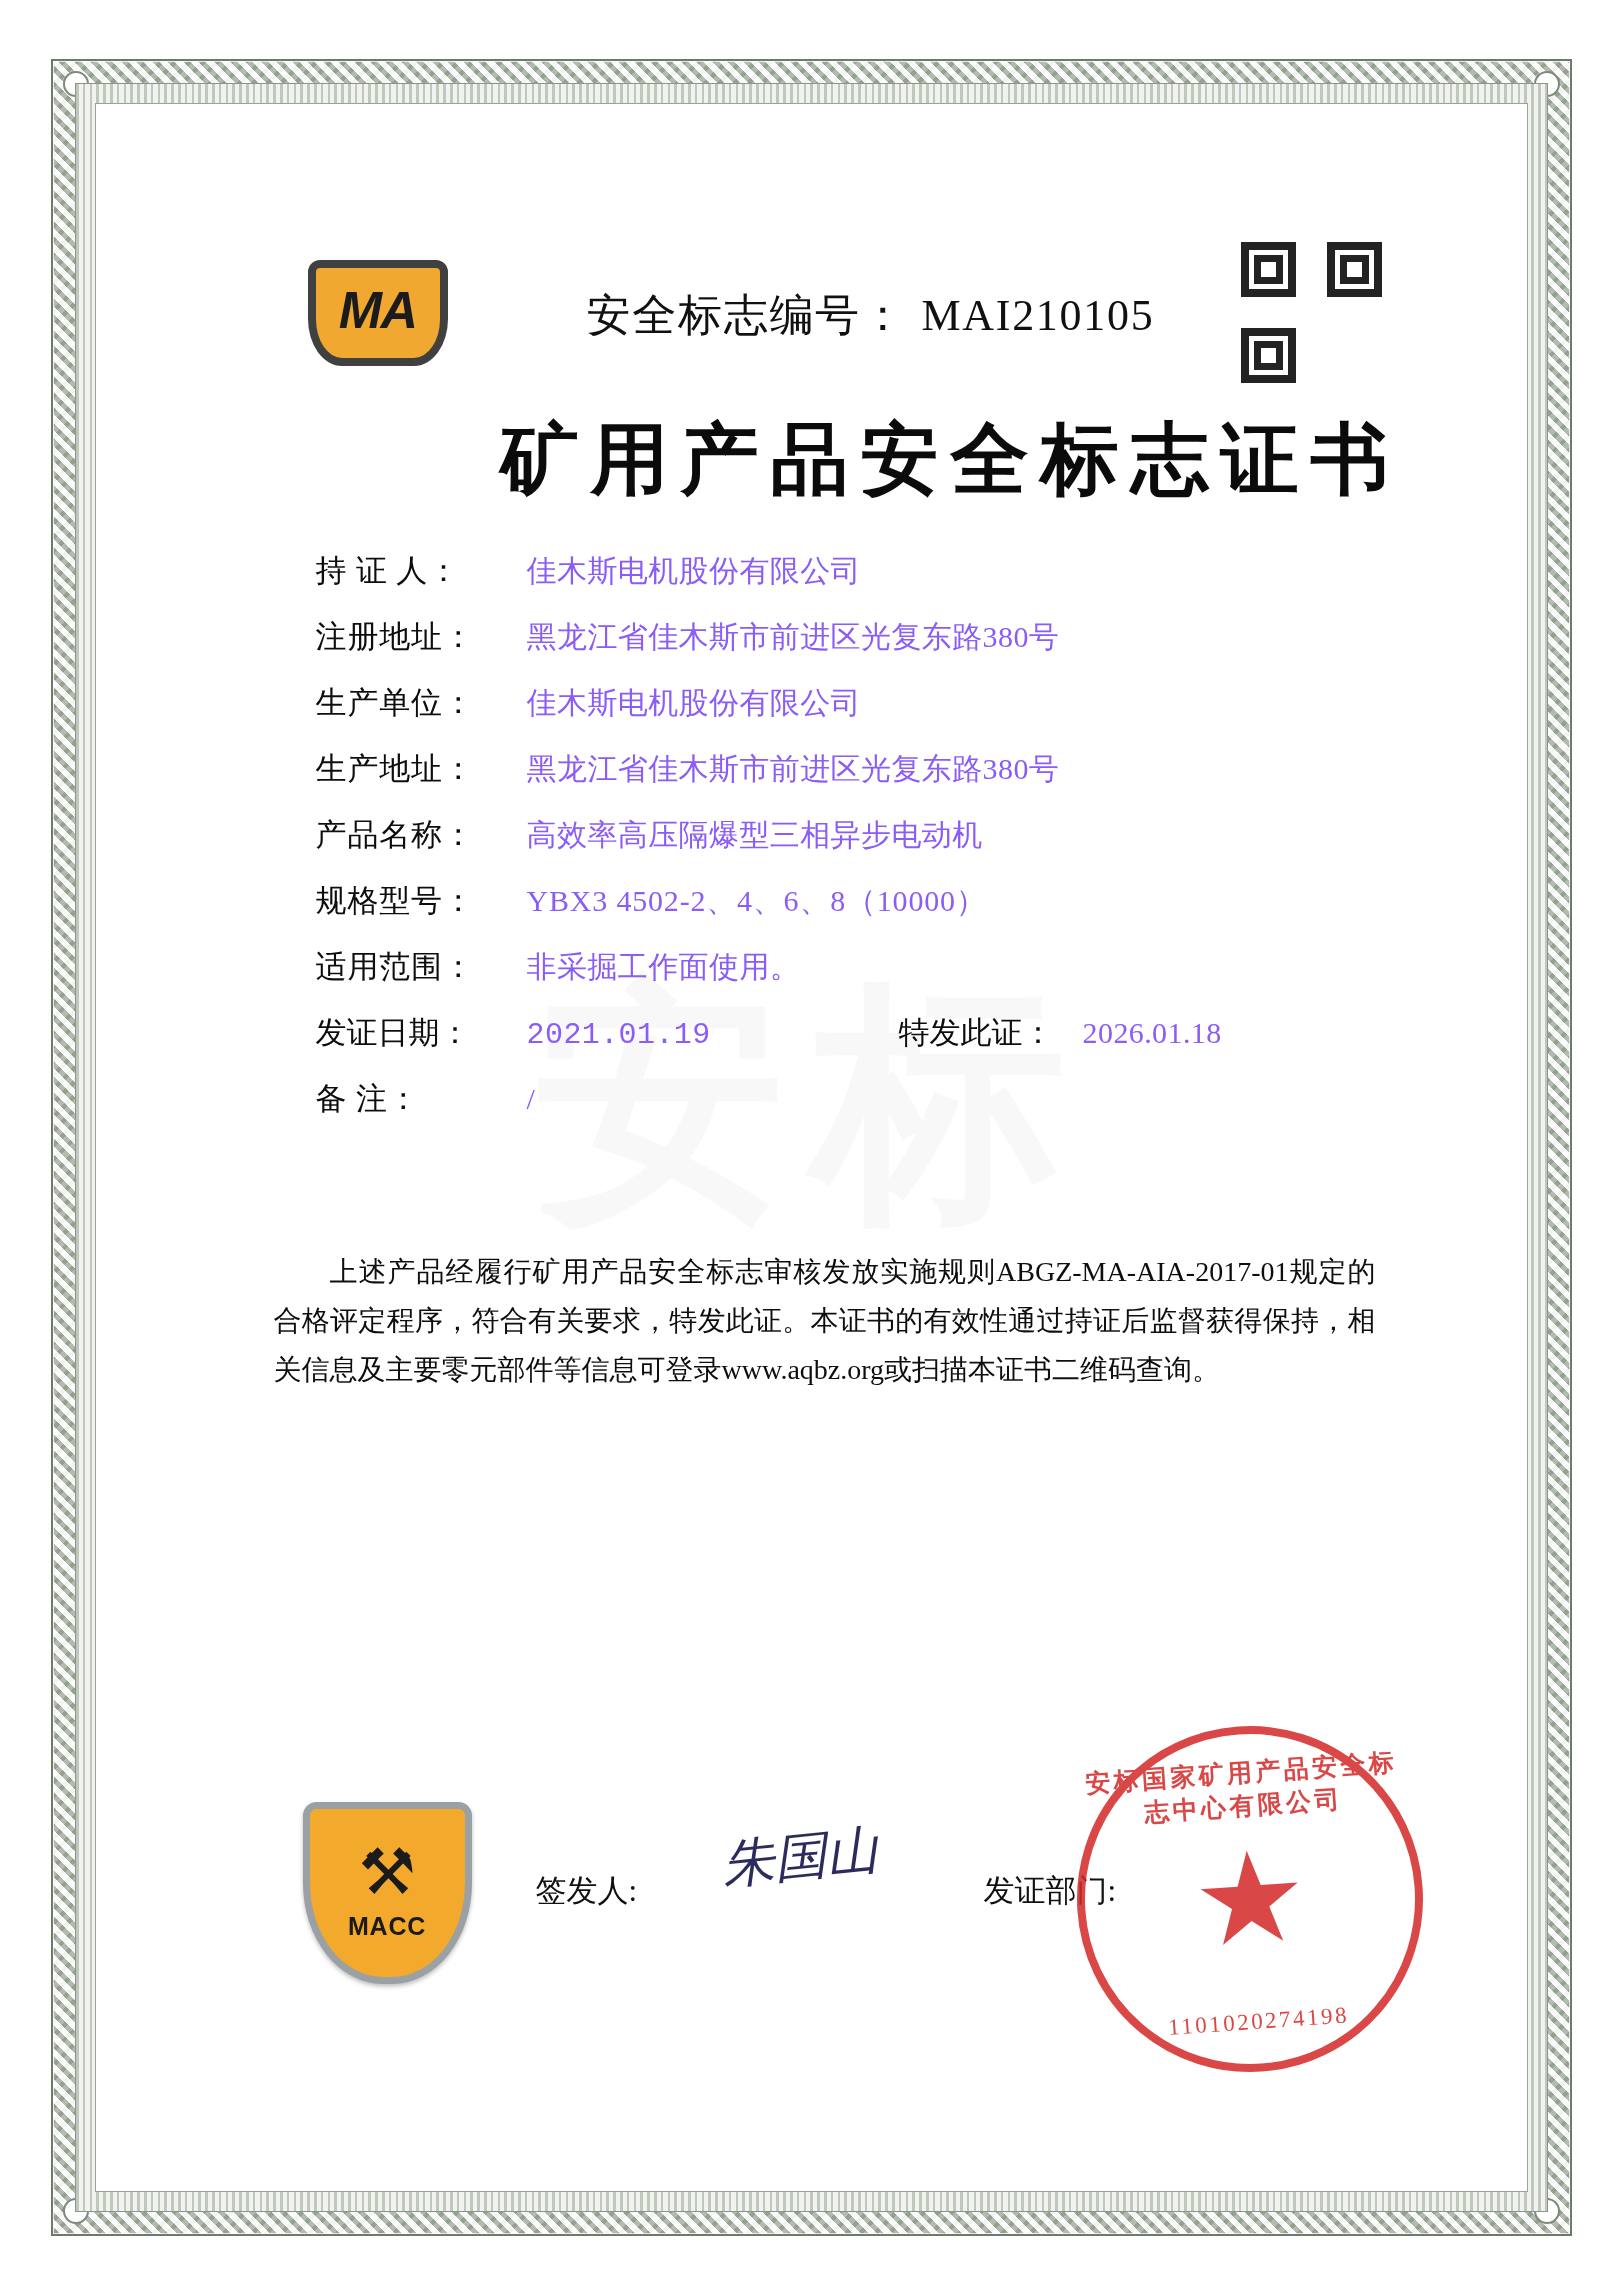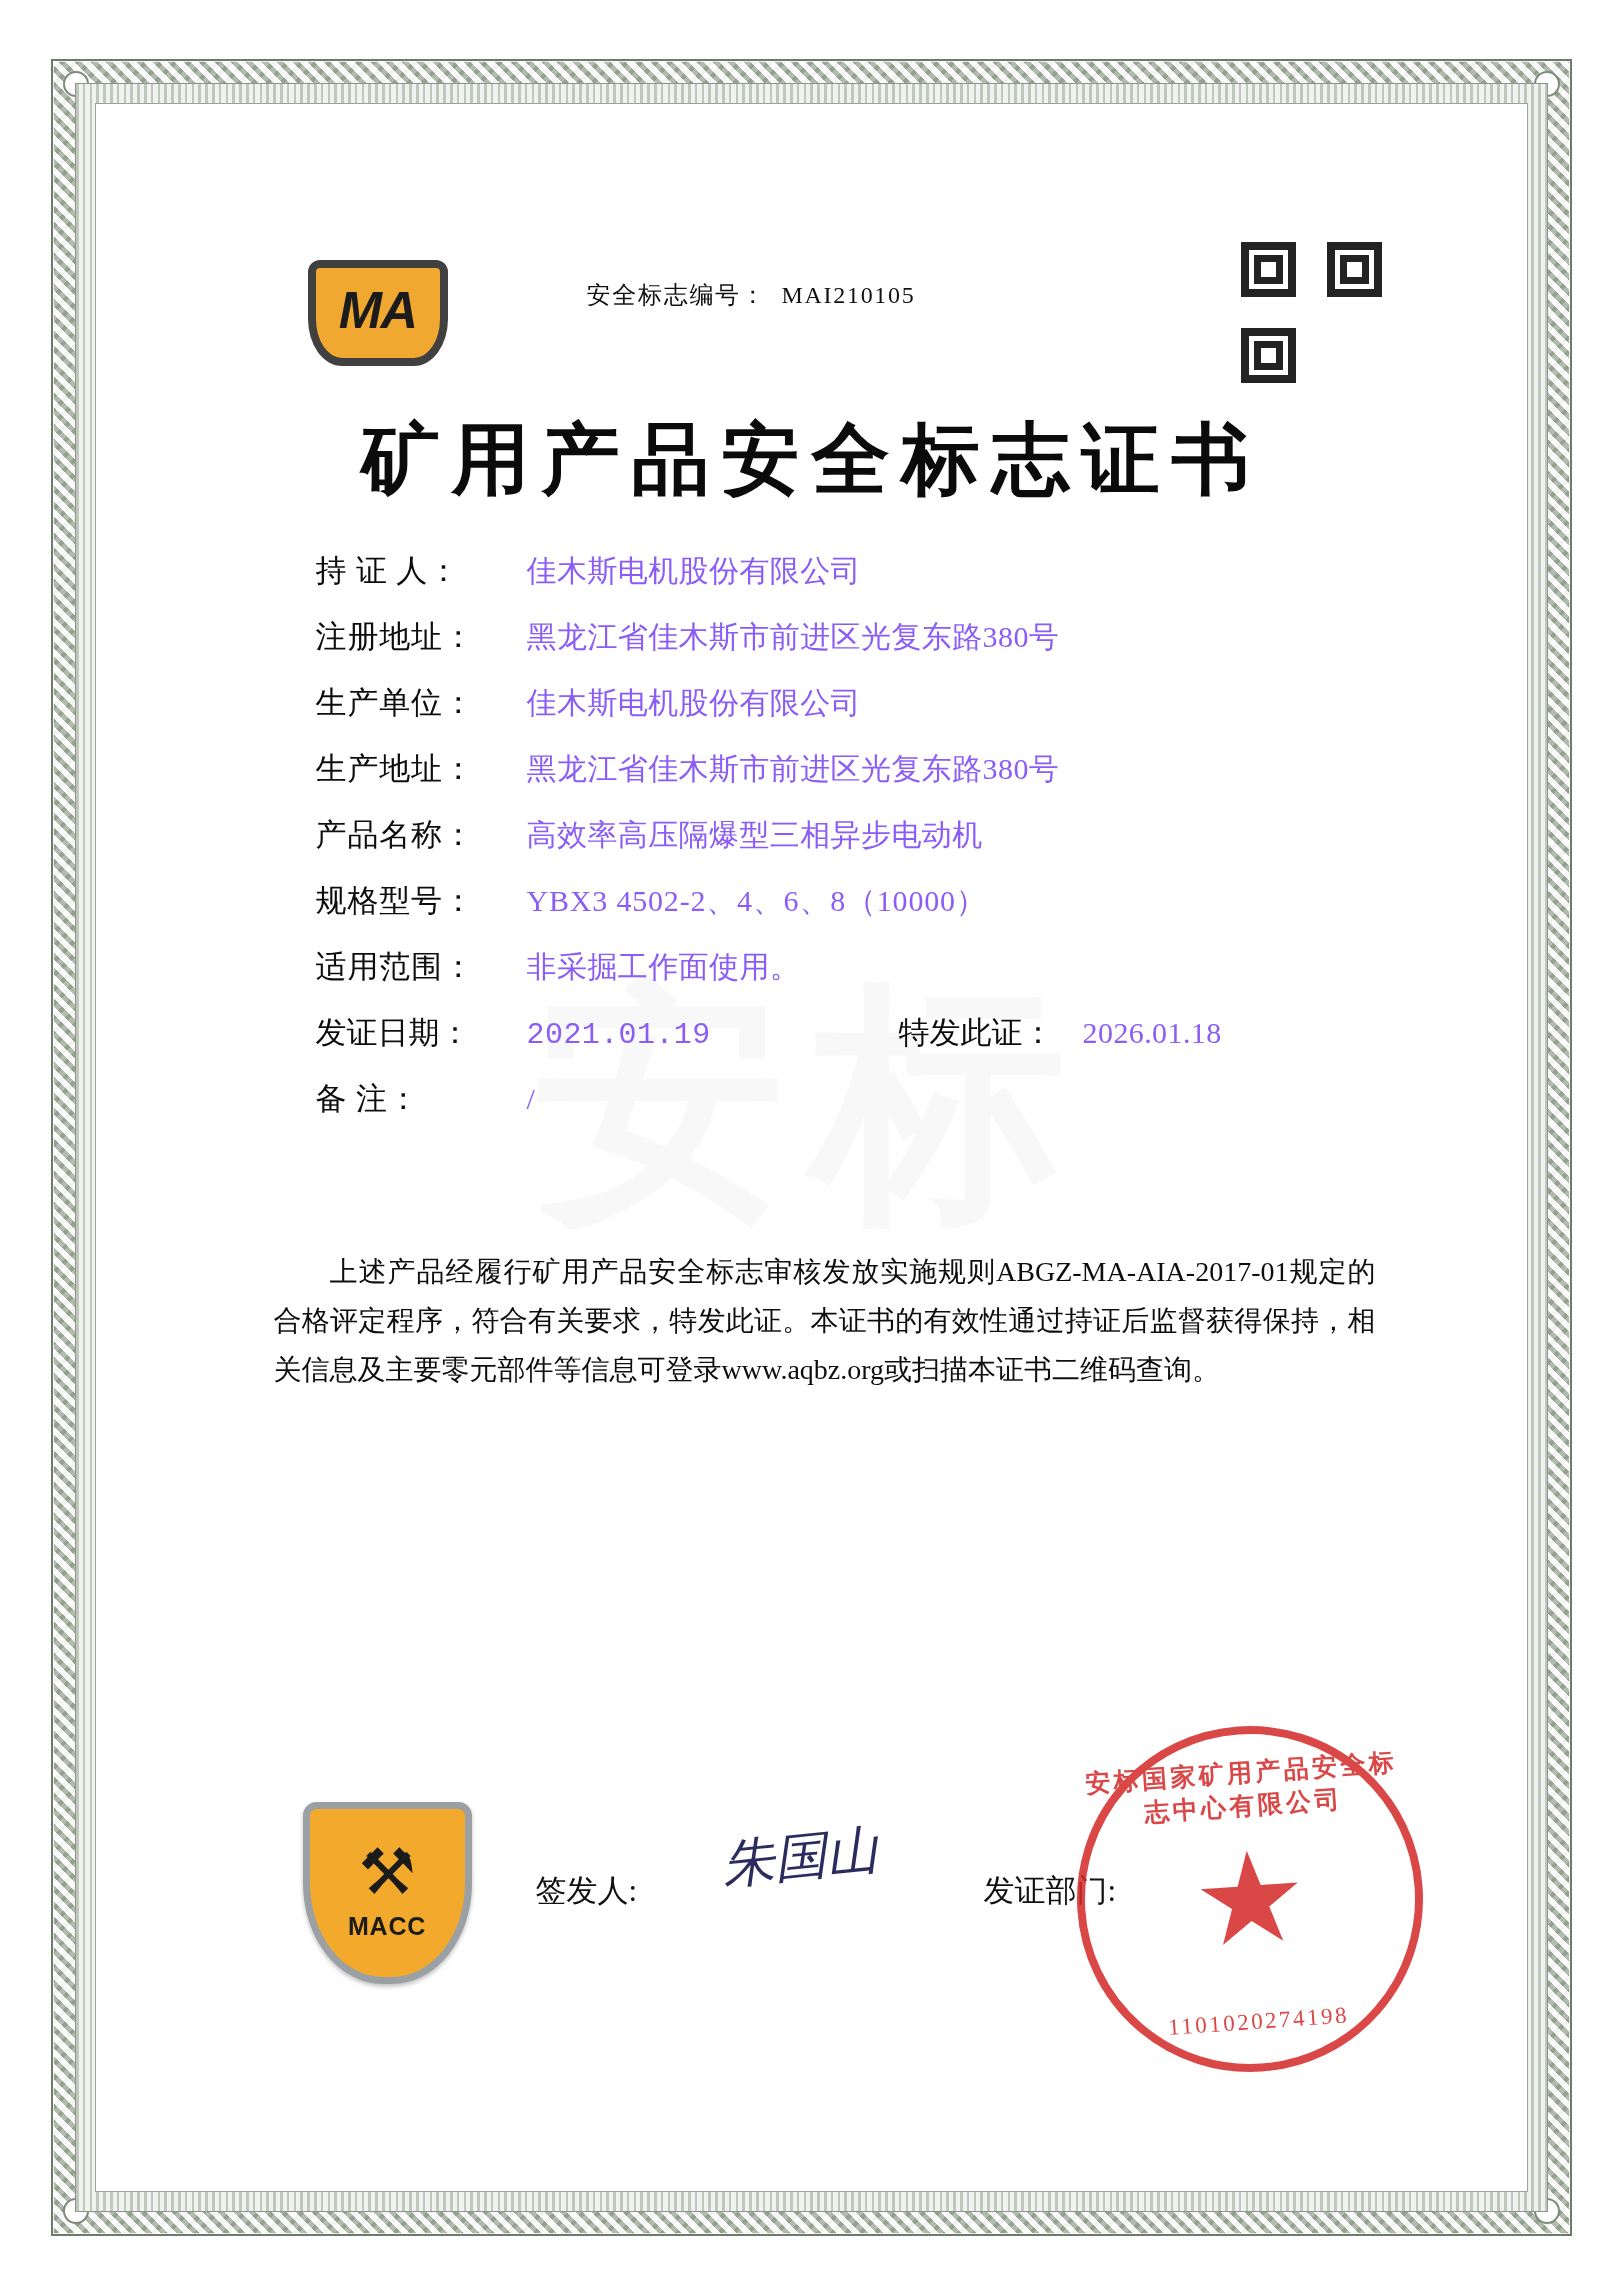--- a/index.html
+++ b/index.html
@@ -120,22 +120,22 @@
     font-style: italic;
     font-size: 52px;
     color: #1b1b1b;
     letter-spacing: -1.7px;
     line-height: 1;
     margin-top: -5px;
   }
   .cert-no {
     position: absolute;
     left: 364px;
-    top: 40px;
-    font-size: 24px;
+    top: 47px;
+    font-size: 44px;
     color: #111;
     letter-spacing: 1.7px;
     white-space: nowrap;
   }
   .cert-no .num {
     font-family: "Liberation Serif", serif;
     margin-left: 15px;
   }
   .qr {
     position: absolute;
@@ -164,21 +164,21 @@
     position: absolute;
     left: 3.4px; bottom: 3.4px;
     width: 39px; height: 39px;
     border: 8.5px solid #111;
     background: #fff;
     box-shadow: inset 0 0 0 5px #fff, inset 0 0 0 12px #111;
   }
 
   
   .doc-title {
-    text-align: center;
+    text-align: right;
     font-size: 78px;
     font-weight: bold;
     letter-spacing: 12px;
     color: #0b0b0b;
     margin: 8.5px 0 37px 0;
     font-family: "Liberation Serif", "DejaVu Serif", serif;
   }
 
   
   .fields {

